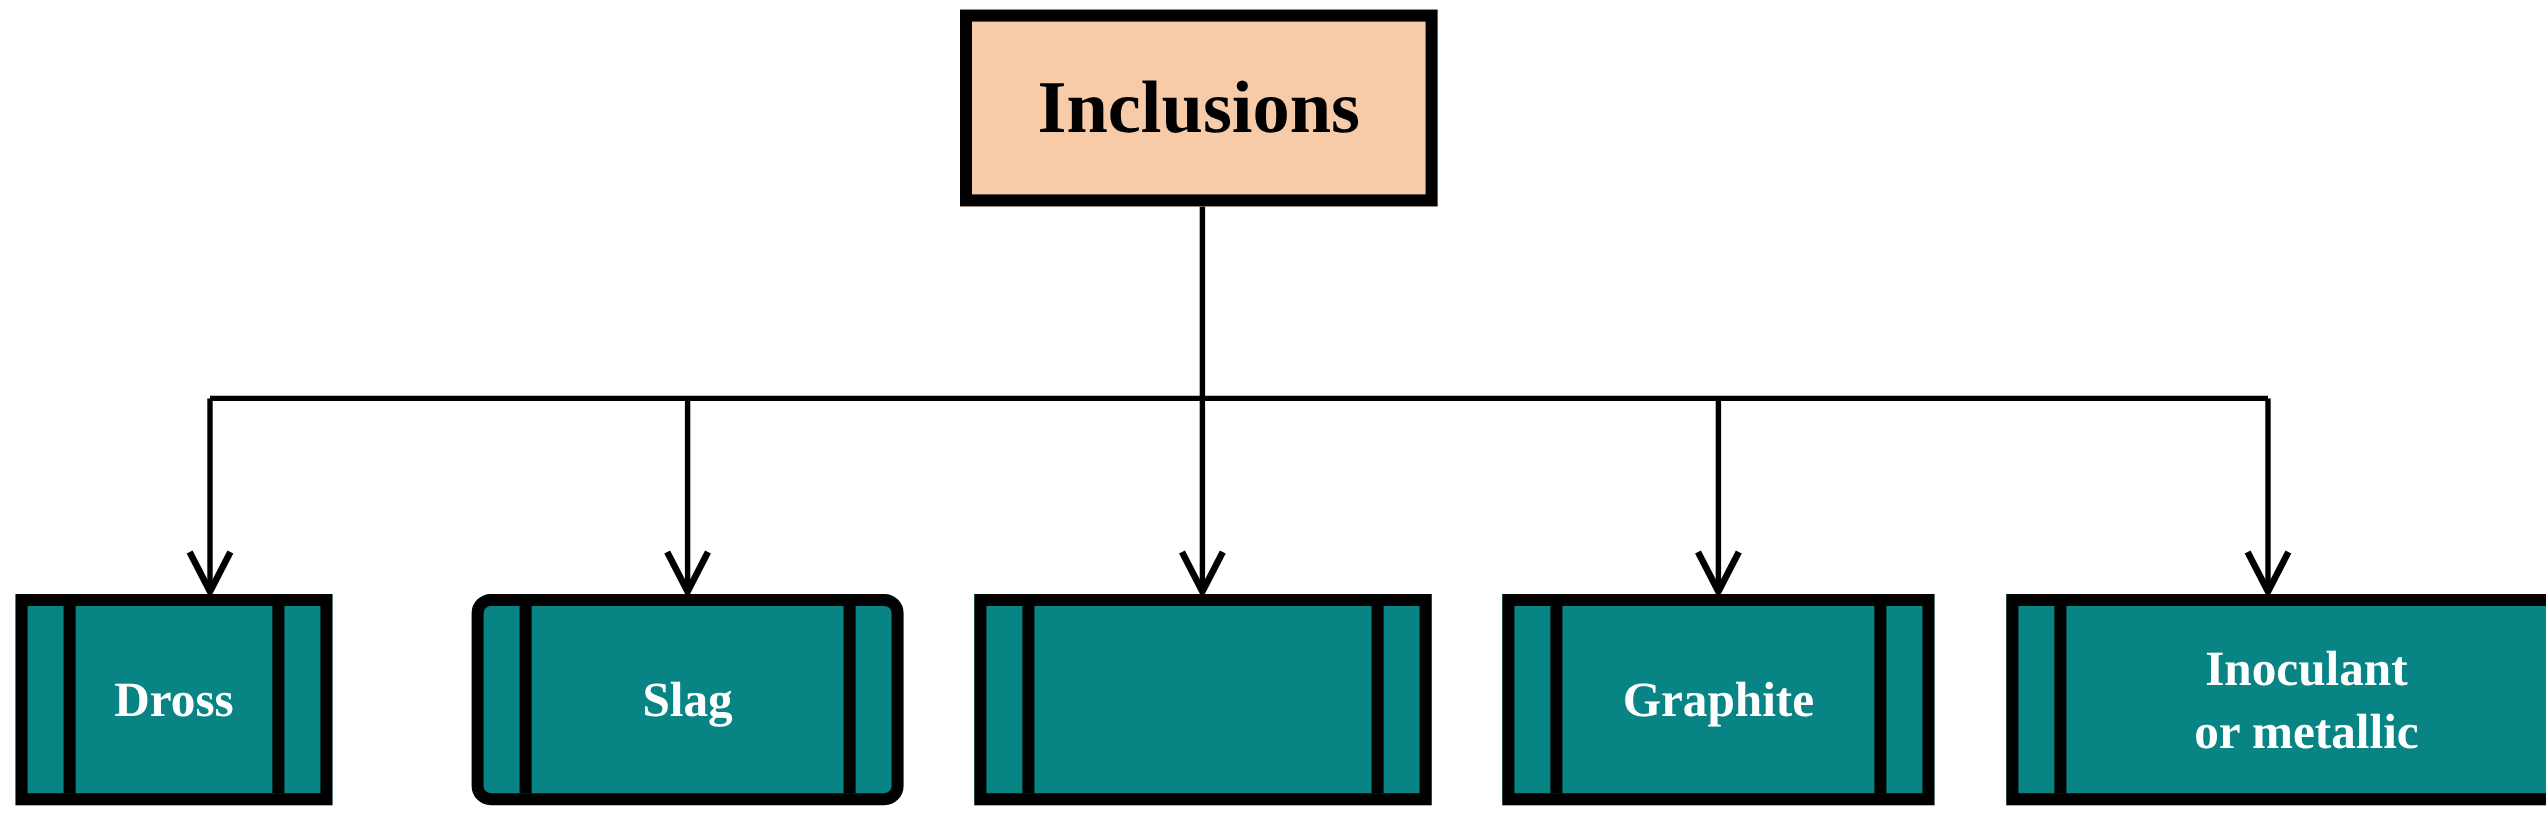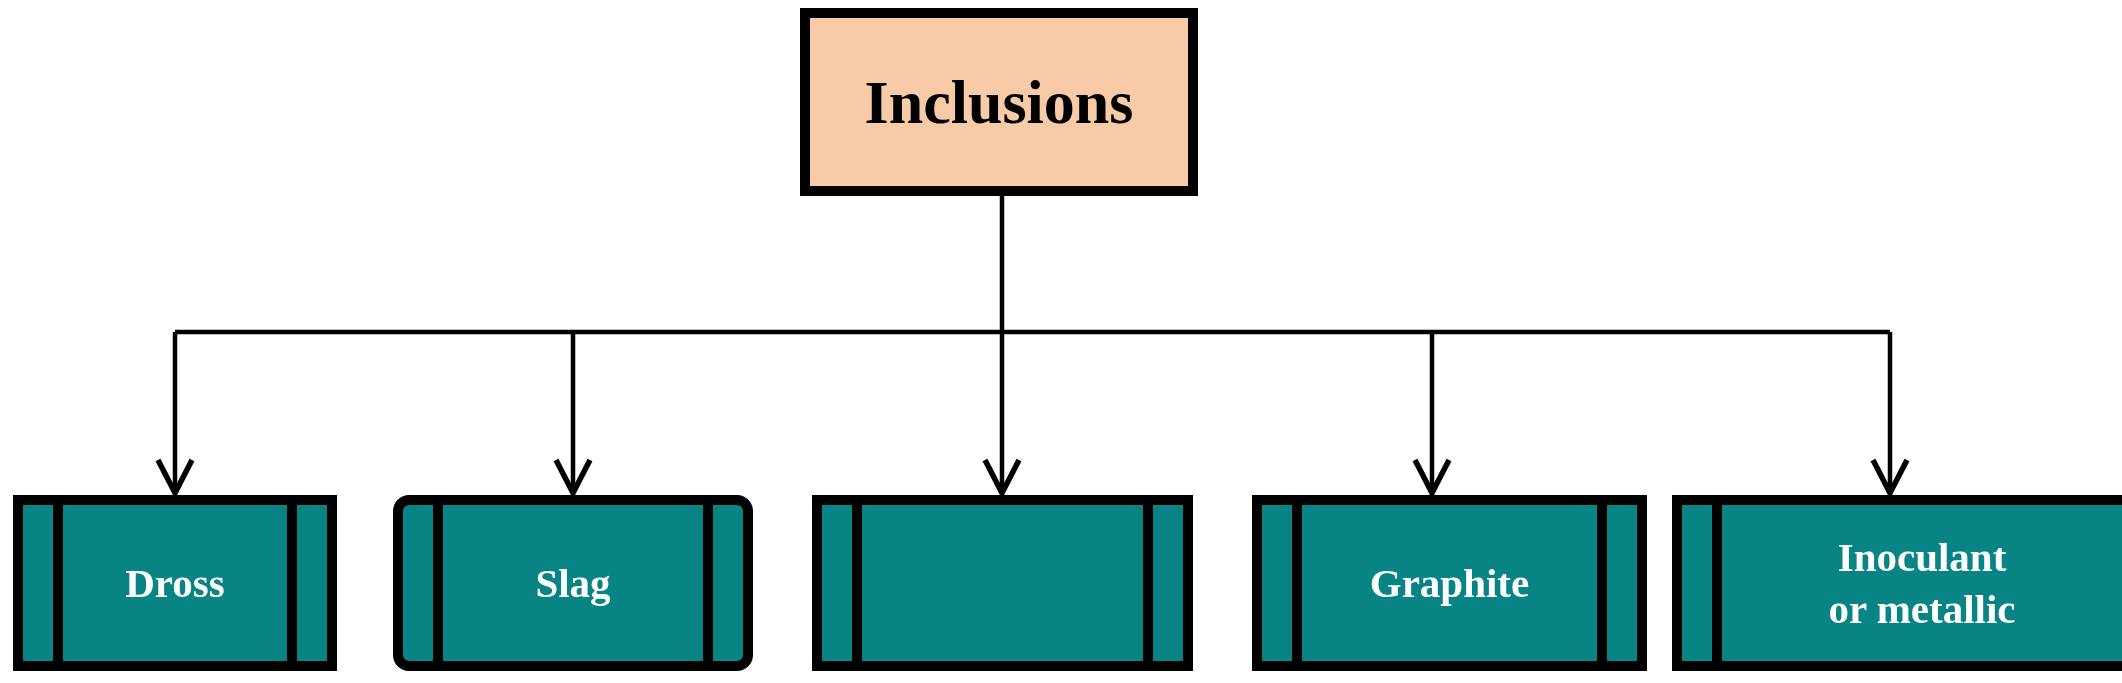--- a/index.html
+++ b/index.html
@@ -29,21 +29,21 @@
     display: flex;
     align-items: center;
     justify-content: center;
     text-align: center;
     font-weight: bold;
   }
   .root-node {
     left: 800px;
     top: 8px;
     width: 398px;
-    height: 188px;
+    height: 164px;
     background: var(--root-fill, #f7cba8);
     color: var(--root-text, #000000);
     font-size: 62px;
   }
   .child-node {
     top: 495px;
     height: 176px;
     background: var(--child-fill, #088484);
     color: var(--child-text, #ffffff);
     font-size: 41px;
@@ -87,38 +87,38 @@
       <path d="M985 460 L1002 493 L1019 460"></path>
       <path d="M1415 460 L1432 493 L1449 460"></path>
       <path d="M1873 460 L1890 493 L1907 460"></path>
     </g>
   </svg>
 
   <div class="node root-node">
     <span class="label">Inclusions</span>
   </div>
 
-  <div class="node child-node" style="left:13px; width:324px;">
+  <div class="node child-node" style="left:13px; width:264px;">
     <span class="divider left"></span>
     <span class="divider right"></span>
     <span class="label">Dross</span>
   </div>
 
   <div class="node child-node" style="left:393px; width:360px;border-radius:16px;">
     <span class="divider left"></span>
     <span class="divider right"></span>
     <span class="label">Slag</span>
   </div>
 
   <div class="node child-node" style="left:812px; width:381px;">
     <span class="divider left"></span>
     <span class="divider right"></span>
   </div>
 
-  <div class="node child-node" style="left:1252px; width:395px;">
+  <div class="node child-node" style="left:1252px; width:360px;">
     <span class="divider left"></span>
     <span class="divider right"></span>
     <span class="label">Graphite</span>
   </div>
 
   <div class="node child-node" style="left:1672px; width:500px;">
     <span class="divider left"></span>
     <span class="divider right"></span>
     <span class="label">Inoculant
 or metallic</span>

